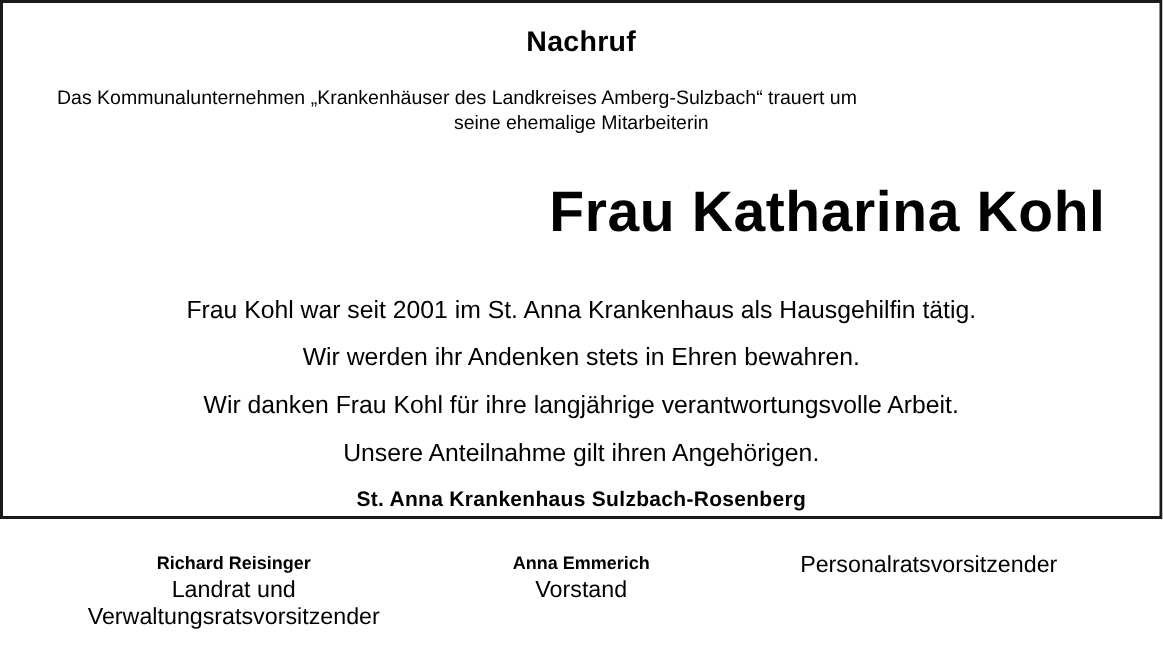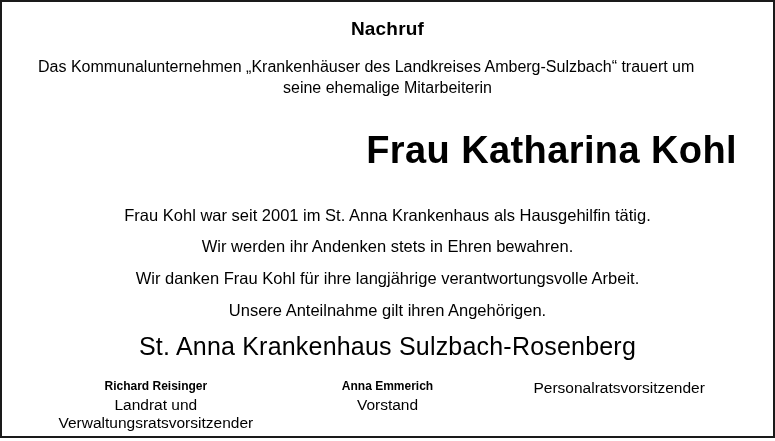--- a/index.html
+++ b/index.html
@@ -10,35 +10,35 @@
   body {
     width: 775px;
     height: 441px;
     font-family: "Liberation Sans", sans-serif;
     color: #000000;
     overflow: hidden;
   }
   .obituary {
     box-sizing: border-box;
     width: 775px;
-    height: 438px;
+    height: 346px;
     border: 2px solid #1a1a1a;
     padding: 16px 36px 10px 36px;
     display: flex;
     flex-direction: column;
   }
   .heading {
     text-align: center;
     font-size: 19px;
     font-weight: bold;
     letter-spacing: 0.2px;
     margin-bottom: 16px;
   }
   .intro {
-    font-size: 16px;
+    font-size: 13px;
     line-height: 1.33;
     text-align: justify;
     text-justify: inter-word;
     margin-bottom: 4px;
   }
   .intro .line2 {
     display: block;
     text-align: center;
   }
   .name-block {
@@ -61,23 +61,23 @@
     display: block;
   }
   .place-date {
     text-align: center;
     font-size: 16px;
     margin-top: 8px;
     margin-bottom: 6px;
   }
   .institution {
     text-align: center;
-    font-size: 25px;
-    font-weight: normal;
-    margin-bottom: 18px;
+    font-size: 14px;
+    font-weight: bold;
+    margin-bottom: 28px;
     letter-spacing: 0.2px;
   }
   .signatories {
     display: flex;
     justify-content: space-between;
     align-items: flex-start;
     padding: 0 2px;
   }
   .signatory {
     text-align: center;

